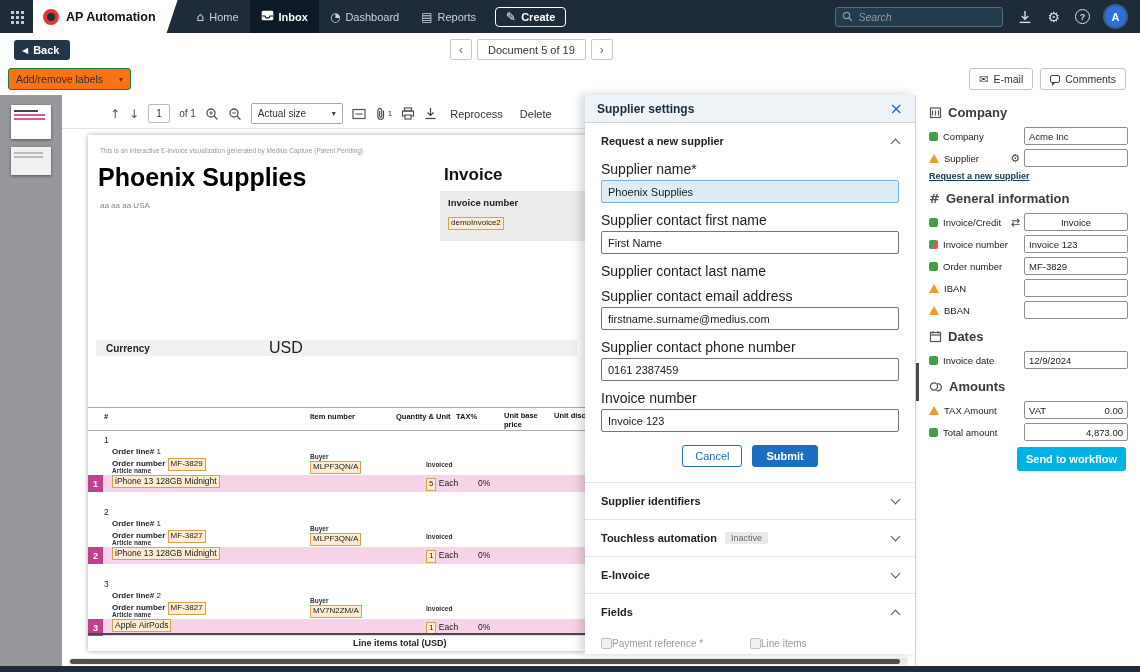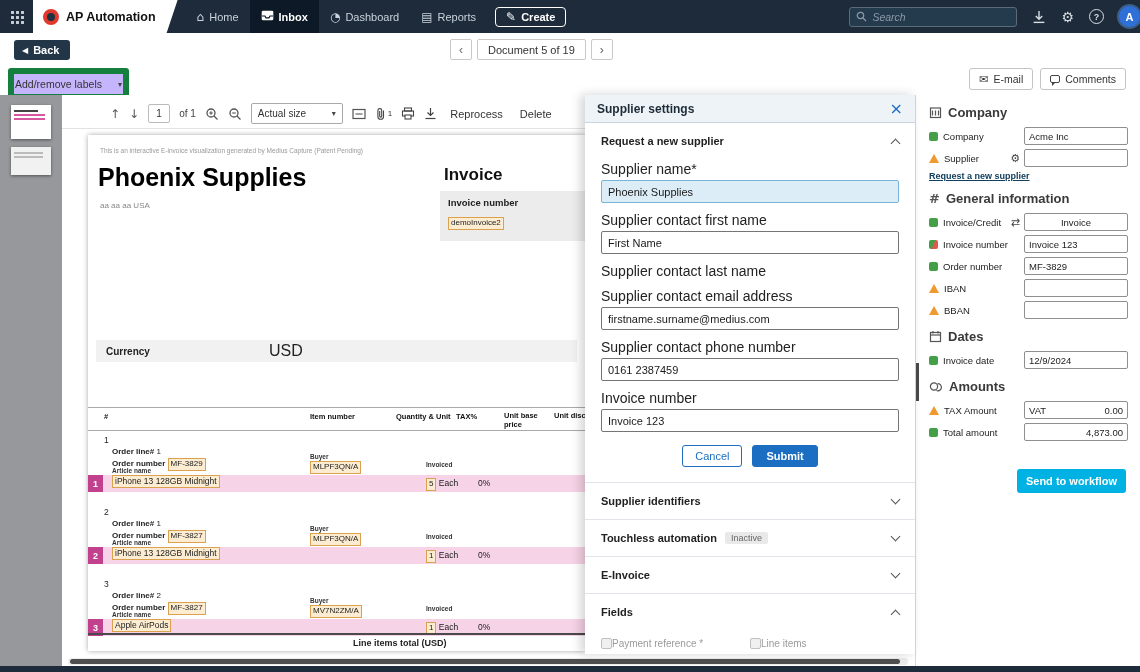--- a/index.html
+++ b/index.html
@@ -11,37 +11,37 @@
 .navbar{position:absolute;top:0;left:0;right:0;height:33px;background:#1d2b3a;display:flex;align-items:center;z-index:30}
 .waffle{width:14px;height:14px;margin:0 9px 0 10px;background-image:radial-gradient(#c6cfd7 1.4px,transparent 1.6px);background-size:5px 5px;cursor:pointer;flex:none}
 .logo-box{background:#fff;height:33px;display:flex;align-items:center;gap:7px;padding:0 22px 0 10px;clip-path:polygon(0 0,100% 0,calc(100% - 11px) 100%,0 100%);cursor:pointer}
 .logo-dot{width:16px;height:16px;border-radius:50%;background:#20313f;border:4px solid #e03a2f;flex:none}
 .logo-text{font-size:12.5px;font-weight:bold;color:#111;white-space:nowrap}
 .nav{display:flex;align-items:center;height:100%;margin-left:8px}
 .nav-item{display:flex;align-items:center;gap:5px;color:#c9d3dc;font-size:11px;padding:0 11px;height:100%;cursor:pointer;white-space:nowrap}
 .nav-item.active{background:#0d1927;color:#fff;font-weight:bold}
 .nicon{font-family:"DejaVu Sans",sans-serif;font-size:12px;line-height:1}
 .create-btn{display:flex;align-items:center;gap:5px;color:#fff;font-size:11px;font-weight:bold;border:1px solid #fff;border-radius:4px;padding:3px 10px;margin-left:8px;cursor:pointer;white-space:nowrap}
-.nav-right{margin-left:auto;display:flex;align-items:center;gap:15px;}
+.nav-right{margin-left:auto;display:flex;align-items:center;gap:15px;padding-right:14px}
 .searchbox{display:flex;align-items:center;gap:5px;width:168px;height:20px;border:1px solid #5c6b79;border-radius:3px;background:#243a4d;padding:0 6px}
 .searchbox input{flex:1;min-width:0;background:transparent;border:none;outline:none;color:#cfd8e0;font-size:10.5px;font-style:italic;font-family:inherit}
 .searchbox input::placeholder{color:#8d9aa6;font-style:italic}
 .nav-ic{color:#d7dee4;font-family:"DejaVu Sans",sans-serif;font-size:14px;cursor:pointer;line-height:1;display:flex;align-items:center}
 .help-ic{width:15px;height:15px;border:1.5px solid #d7dee4;border-radius:50%;color:#d7dee4;font-size:9px;font-weight:bold;display:flex;align-items:center;justify-content:center;cursor:pointer}
 .avatar{width:21px;height:21px;border-radius:50%;background:#2e6fd8;color:#fff;font-size:11px;font-weight:bold;display:flex;align-items:center;justify-content:center;box-shadow:0 0 0 2px #3a5e86;cursor:pointer}
 
 
 .subheader{position:absolute;top:33px;left:0;right:0;height:31px;background:#fff}
 .back-btn{position:absolute;left:14px;top:7px;display:flex;align-items:center;gap:5px;background:#223648;color:#fff;border:none;border-radius:3px;font-size:11px;font-weight:bold;padding:4px 11px 4px 8px;cursor:pointer;font-family:inherit}
 .back-arr{font-size:8px;font-family:"DejaVu Sans",sans-serif}
 .doc-pager{position:absolute;left:450px;top:6px;display:flex;align-items:center}
 .pager-btn{width:22px;height:21px;background:#fff;border:1px solid #c9c9c9;border-radius:2px;color:#666;font-size:12px;cursor:pointer;font-family:inherit;line-height:1}
 .pager-label{border:1px solid #c9c9c9;border-radius:2px;background:#fff;padding:0 10px;font-size:11px;color:#333;margin:0 5px;height:21px;display:flex;align-items:center;white-space:nowrap}
 .labelsrow{position:absolute;top:64px;left:0;right:0;height:31px;background:#fff}
-.labels-btn{position:absolute;left:8px;top:4px;display:flex;align-items:center;background:#c4b5fd;border:6px solid #15803d;border-radius:3px;font-size:10.5px;color:#333;padding:4px 1px;cursor:pointer;font-family:inherit}
+.labels-btn{position:absolute;left:8px;top:4px;display:flex;align-items:center;background:#f97316;border:1px solid #15803d;border-radius:3px;font-size:10.5px;color:#333;padding:4px 7px;cursor:pointer;font-family:inherit}
 .labels-btn .caret{margin-left:16px;font-size:8px;color:#444;font-family:"DejaVu Sans",sans-serif}
 .right-actions{position:absolute;right:14px;top:4px;display:flex;gap:7px}
 .act-btn{display:flex;align-items:center;gap:5px;background:#fff;border:1px solid #c4c4c4;border-radius:3px;font-size:10.5px;color:#333;padding:4px 9px;cursor:pointer;font-family:inherit}
 .env-ic{font-family:"DejaVu Sans",sans-serif;font-size:11px;color:#333;line-height:1}
 .bub-ic{width:10px;height:8px;border:1.2px solid #444;border-radius:2px;position:relative}
 .bub-ic:after{content:"";position:absolute;left:1px;bottom:-4px;width:0;height:0;border:2.5px solid transparent;border-top-color:#444;border-left-color:#444}
 
 
 .main{position:absolute;top:95px;left:0;right:0;bottom:0}
 .thumbs{position:absolute;left:0;top:0;width:62px;height:100%;background:#96989b;padding-top:10px}
@@ -68,21 +68,21 @@
 .page{position:absolute;left:26px;top:40px;width:497px;height:516px;background:#fff;box-shadow:0 0 5px rgba(0,0,0,.35);overflow:hidden}
 .watermark{position:absolute;top:12px;left:12px;font-size:6.5px;color:#999;white-space:nowrap}
 .doc-supplier{position:absolute;top:28px;left:10px;font-size:25px;font-weight:bold;color:#000}
 .doc-address{position:absolute;top:66px;left:12px;font-size:8px;color:#888}
 .doc-title{position:absolute;top:30px;left:356px;font-size:17px;font-weight:bold;color:#111}
 .invnum-box{position:absolute;top:56px;left:352px;right:0;height:50px;background:#ececec;padding:6px 8px}
 .invnum-label{font-size:9.5px;font-weight:bold;margin-bottom:3px}
 .chip{background:#fcecd1;border:1px solid #dca14f;font-size:8px;padding:0 2px;display:inline-block;line-height:1.35;white-space:nowrap}
 .cust{position:absolute;top:148px;left:12px;font-size:8px;color:#222;line-height:1.3}
 .b{font-weight:bold}
-.currency-row{position:absolute;top:205px;left:8px;right:8px;height:22px;background:#f1f1f1;display:flex;align-items:center}
+.currency-row{position:absolute;top:205px;left:8px;right:8px;height:16px;background:#f1f1f1;display:flex;align-items:center}
 .currency-row .b{font-size:10px;margin-left:10px}
 .cur-val{margin-left:119px;font-size:16px}
 .ttable{position:absolute;top:272px;left:0;right:0}
 .thead{position:relative;height:24px;border-top:1px solid #aaa;border-bottom:1px solid #aaa;font-size:7.5px;font-weight:bold;color:#111}
 .thead span{position:absolute;top:4px}
 .c-hash{left:16px}.c-item{left:222px}.c-qty{left:308px}.c-tax{left:368px}
 .c-ubp{left:416px;width:40px;line-height:1.15}.c-ud{left:466px;width:32px;line-height:1.15}
 .trow{position:relative;height:72px;font-size:8px;color:#222}
 .rnum{position:absolute;left:16px;top:4px;font-size:8.5px}
 .oline{position:absolute;left:24px;top:16px;white-space:nowrap}
@@ -139,21 +139,21 @@
 .st-mix{background:linear-gradient(115deg,#43a047 46%,#e2574c 54%)}
 .dlab{font-size:9.5px;color:#222;margin-left:5px;flex:1;white-space:nowrap}
 .dinput{width:104px;height:18px;border:1px solid #8f8f8f;border-radius:2px;font-size:9.5px;padding:0 4px;color:#222;font-family:inherit;background:#fff;flex:none}
 div.dinput{display:flex;align-items:center}
 .dinput.center{justify-content:center}
 .dinput.between{justify-content:space-between}
 .dinput.right{justify-content:flex-end}
 .gear-sm{font-family:"DejaVu Sans",sans-serif;font-size:11px;color:#444;margin-right:4px;cursor:pointer;line-height:1}
 .swap-ic{font-family:"DejaVu Sans",sans-serif;font-size:11px;color:#444;margin-right:4px;line-height:1}
 .dlink{font-size:9px;color:#14405c;text-decoration:underline;font-weight:bold;display:block;margin:3px 0 4px;cursor:pointer}
-.send-row{text-align:right;margin-top:28px;padding-right:2px}
+.send-row{text-align:right;margin-top:6px;padding-right:2px}
 .send-btn{background:#00b2e3;color:#fff;border:none;border-radius:3px;font-size:11px;font-weight:bold;padding:6px 9px;cursor:pointer;font-family:inherit}
 
 .bottombar{position:absolute;left:0;bottom:0;width:100%;height:6px;background:#1d2b3a;z-index:40}
 </style>
 </head>
 <body>
 
 <div id="app">
 
   <header class="navbar">

